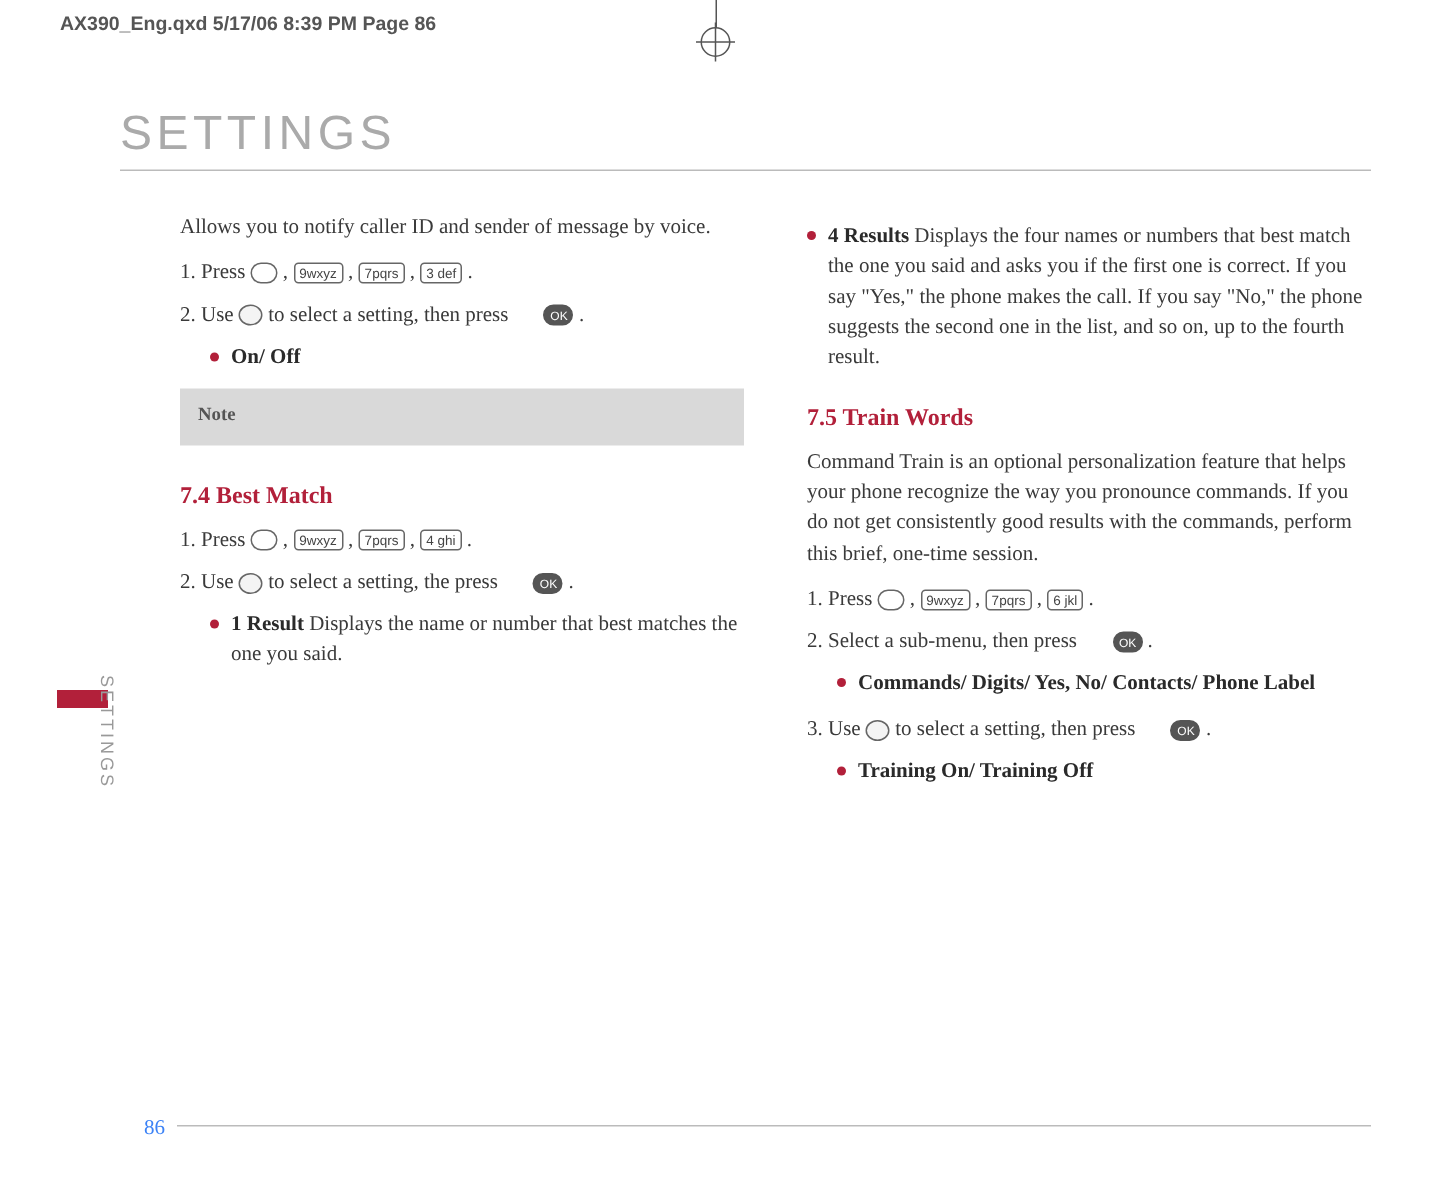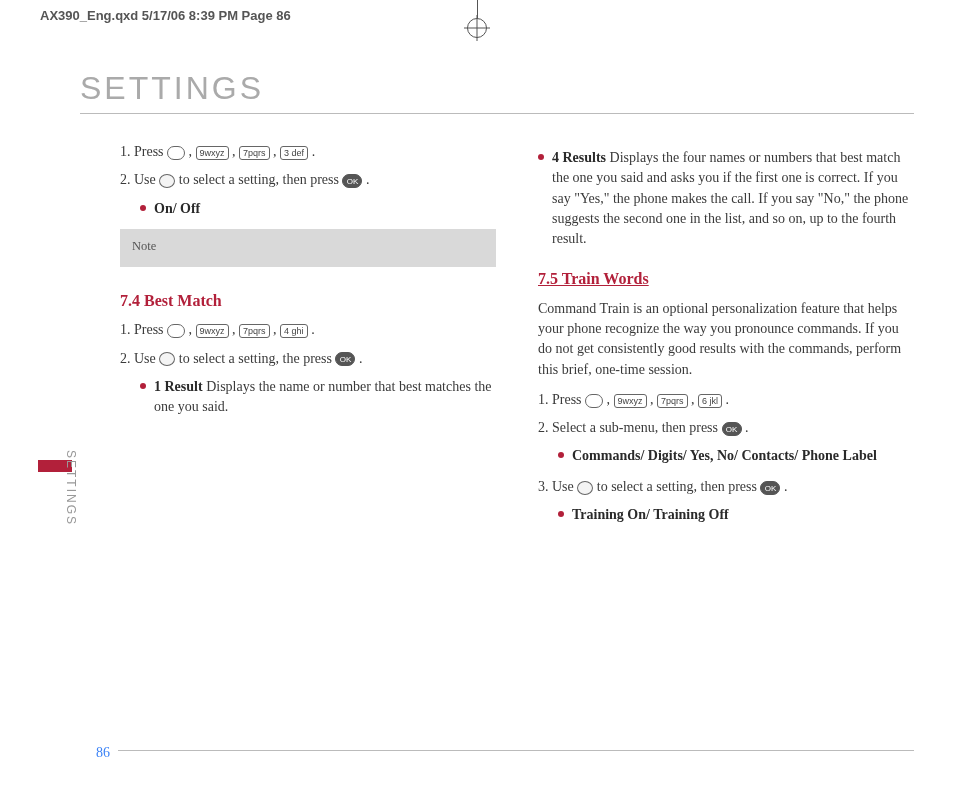--- a/index.html
+++ b/index.html
@@ -101,46 +101,46 @@
     border-radius: 3px;
     padding: 0 3px;
     font-size: 9px;
     line-height: 13px;
     height: 14px;
     vertical-align: middle;
     background: #fff;
     font-family: Arial, sans-serif;
     color: #444;
     min-width: 20px;
-    text-align: center;
+    text-align: right;
   }
   .key.round {
     border-radius: 8px;
     min-width: 14px;
     width: 18px;
     padding: 0;
   }
   .key.ok {
     background: #555; color:#fff; border-color:#555; border-radius: 8px;
-    font-size: 8px; min-width: 20px;
+    font-size: 8px; min-width: 20px; margin-left: 20px;
   }
   .key.nav {
     border-radius: 50%;
     width: 16px; height: 14px; min-width: 16px;
     padding:0;
     background: #f4f4f4;
   }
   .note-box {
     background: #d9d9d9;
     padding: 8px 12px 10px 12px;
     margin: 10px 0 22px 0;
     font-size: 12.5px;
     color: #444;
   }
-  .note-label { font-weight: normal; color: #555; margin-bottom: 2px; }
+  .note-label { font-weight: bold; color: #555; margin-bottom: 2px; }
   .announce-icon {
     display: inline-block;
     width: 22px; height: 16px;
     border: 1px solid #666;
     border-radius: 4px;
     vertical-align: middle;
     background: #fff;
     position: relative;
     font-size: 9px;
     text-align: center;
@@ -187,20 +187,21 @@
   </div>
 
 <div class="page">
   <div class="title">SETTINGS</div>
   <div class="title-rule"></div>
 
   <div class="columns">
 
     <div class="col">
 
+      <p>Allows you to notify caller ID and sender of message by voice.</p>
 
       <p class="step">
         <span>1. Press </span>
         <span class="key round"></span><span> , </span>
         <span class="key">9wxyz</span><span> , </span>
         <span class="key">7pqrs</span><span> , </span>
         <span class="key">3 def</span><span> .</span>
       </p>
 
       <p class="step">
@@ -247,21 +248,21 @@
 
     <div class="col">
 
       <div class="bullet-row" style="margin-left:0;">
         <div class="dot"></div>
         <div class="bullet-text">
           <b>4 Results</b><span> Displays the four names or numbers that best match the one you said and asks you if the first one is correct. If you say "Yes," the phone makes the call. If you say "No," the phone suggests the second one in the list, and so on, up to the fourth result.</span>
         </div>
       </div>
 
-      <div class="sec-head" style="margin-top:18px;text-decoration:underline;">7.5 Train Words</div>
+      <div class="sec-head" style="margin-top:18px;">7.5 Train Words</div>
       <p>Command Train is an optional personalization feature that helps your phone recognize the way you pronounce commands. If you do not get consistently good results with the commands, perform this brief, one-time session.</p>
 
       <p class="step">
         <span>1. Press </span>
         <span class="key round"></span><span> , </span>
         <span class="key">9wxyz</span><span> , </span>
         <span class="key">7pqrs</span><span> , </span>
         <span class="key">6 jkl</span><span> .</span>
       </p>
 

